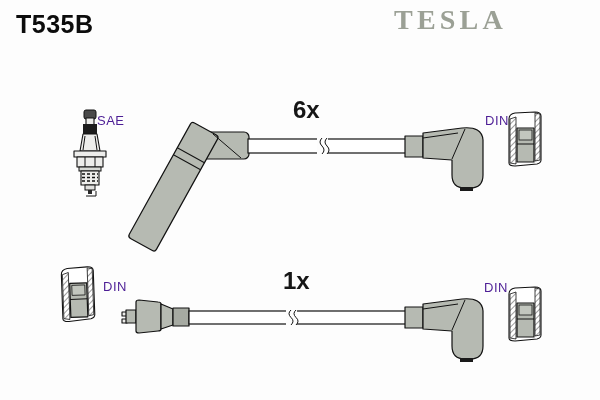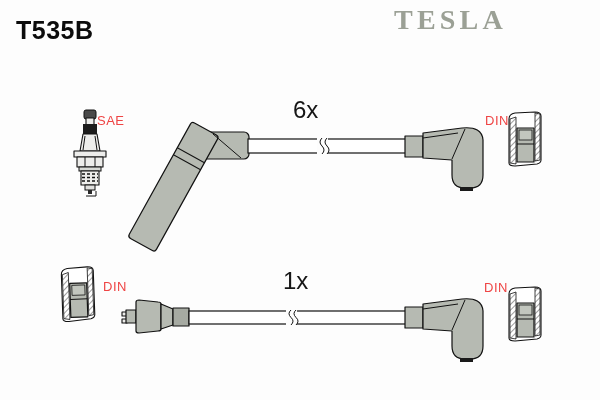--- a/index.html
+++ b/index.html
@@ -2,38 +2,38 @@
 <html style="--boot_gray: #b6bab2; --boot_dark: #a6aaa2; --logo_gray: #9ba095; --line: #121212; --background: #fdfdfd;"><head>
 <meta charset="utf-8">
 <style>
   html,body{margin:0;padding:0;background:#e8e8e8;}
   .page{
     position:relative;width:600px;height:400px;margin:0 auto;
     background:var(--background,#fdfdfd);overflow:hidden;
     font-family:"Liberation Sans",sans-serif;color:#111;
   }
   .part-number{
-    position:absolute;left:16px;top:16px;
+    position:absolute;left:16px;top:10px;
     font-size:25px;font-weight:bold;letter-spacing:0.5px;color:#0c0c0c;
   }
   .subtitle{
     position:absolute;left:17px;top:32px;
     font-size:10px;letter-spacing:0.4px;color:#1a1a1a;
   }
   .brand-logo{
     position:absolute;left:394px;top:5px;
     font-family:"Liberation Serif",serif;font-weight:bold;
     font-size:27px;letter-spacing:4px;color:var(--logo_gray,#9ba095);
     transform:scaleX(1.04);transform-origin:left top;
   }
   .qty-label{
-    position:absolute;font-size:24px;color:#161616;
+    position:absolute;font-size:24px;color:#161616;font-weight:bold;
   }
   .std-label{
-    position:absolute;font-size:13px;letter-spacing:0.5px;color:#ef4444;
+    position:absolute;font-size:13px;letter-spacing:0.5px;color:#4c1d95;
   }
   .qty-6x{left:293px;top:96px;}
   .qty-1x{left:283px;top:267px;}
   .sae-top{left:97px;top:113px;}
   .din-top-right{left:485px;top:113px;}
   .din-bottom-left{left:103px;top:279px;}
   .din-bottom-right{left:484px;top:280px;}
   svg.diagram{position:absolute;left:0;top:0;}
   .boot{fill:var(--boot_gray,#b6bab2);stroke:var(--line,#121212);stroke-width:1.2;stroke-linejoin:round;}
   .boot-dark{fill:var(--boot_dark,#a6aaa2);stroke:var(--line,#121212);stroke-width:1.2;stroke-linejoin:round;}

